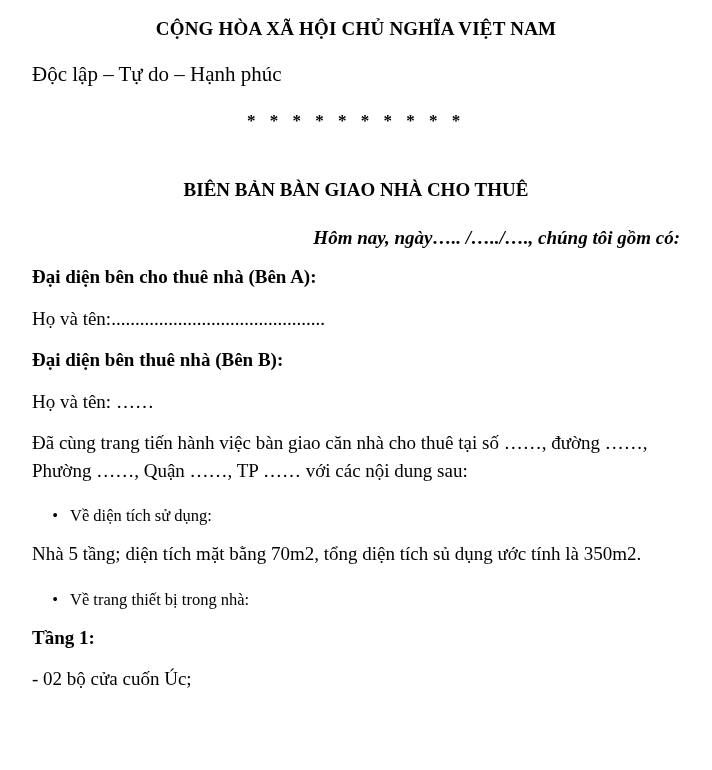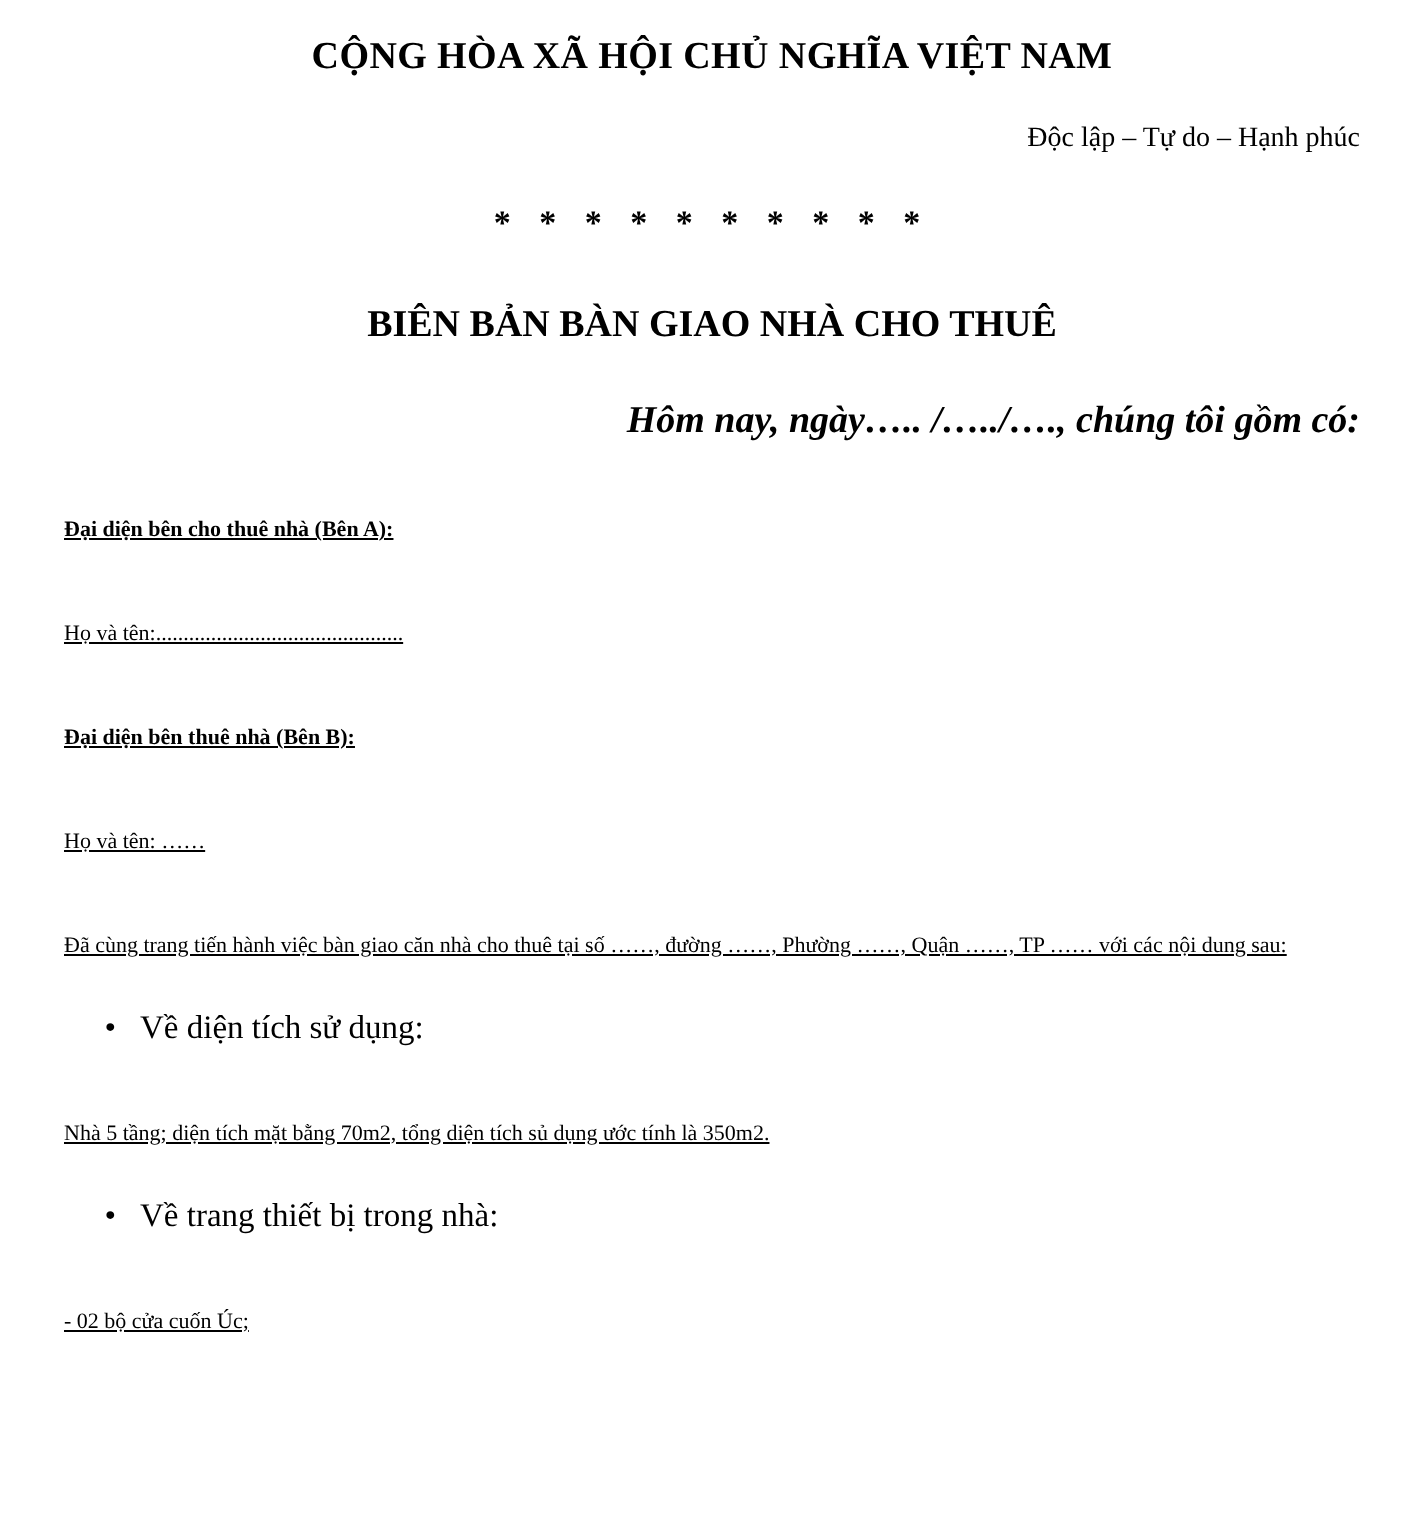--- a/index.html
+++ b/index.html
@@ -22,49 +22,48 @@
     position: relative;
   }
   .national-title {
     text-align: center;
     font-weight: bold;
     font-size: 19px;
     letter-spacing: 0.2px;
     margin-top: 8px;
   }
   .motto {
-    text-align: right;
-    font-size: 14px;
+    text-align: left;
+    font-size: 21px;
     margin-top: 22px;
   }
   .stars {
     text-align: center;
     font-size: 17px;
     font-weight: bold;
     letter-spacing: 5px;
     margin-top: 24px;
   }
   .doc-title {
     text-align: center;
     font-weight: bold;
     font-size: 19px;
-    margin-top: 30px;
+    margin-top: 48px;
   }
   .date-line {
     text-align: right;
     font-style: italic;
     font-weight: bold;
     font-size: 19px;
     margin-top: 26px;
   }
   .para {
-    font-size: 11px;
-    margin-top: 36px;
+    font-size: 19px;
+    margin-top: 14px;
     line-height: 1.45;
-    text-decoration: underline;
   }
   .para.bold {
     font-weight: bold;
   }
   .bullet-row {
     display: flex;
     margin-top: 22px;
     font-size: 16.5px;
   }
   .bullet-dot {
@@ -110,16 +109,17 @@
     <span class="bullet-text">Về diện tích sử dụng:</span>
   </div>
 
   <div class="para">Nhà 5 tầng; diện tích mặt bằng 70m2, tổng diện tích sủ dụng ước tính là 350m2.</div>
 
   <div class="bullet-row">
     <span class="bullet-dot">•</span>
     <span class="bullet-text">Về trang thiết bị trong nhà:</span>
   </div>
 
+  <div class="para bold">Tầng 1:</div>
 
   <div class="para">- 02 bộ cửa cuốn Úc;</div>
 
 </div>
 
 </body></html>

